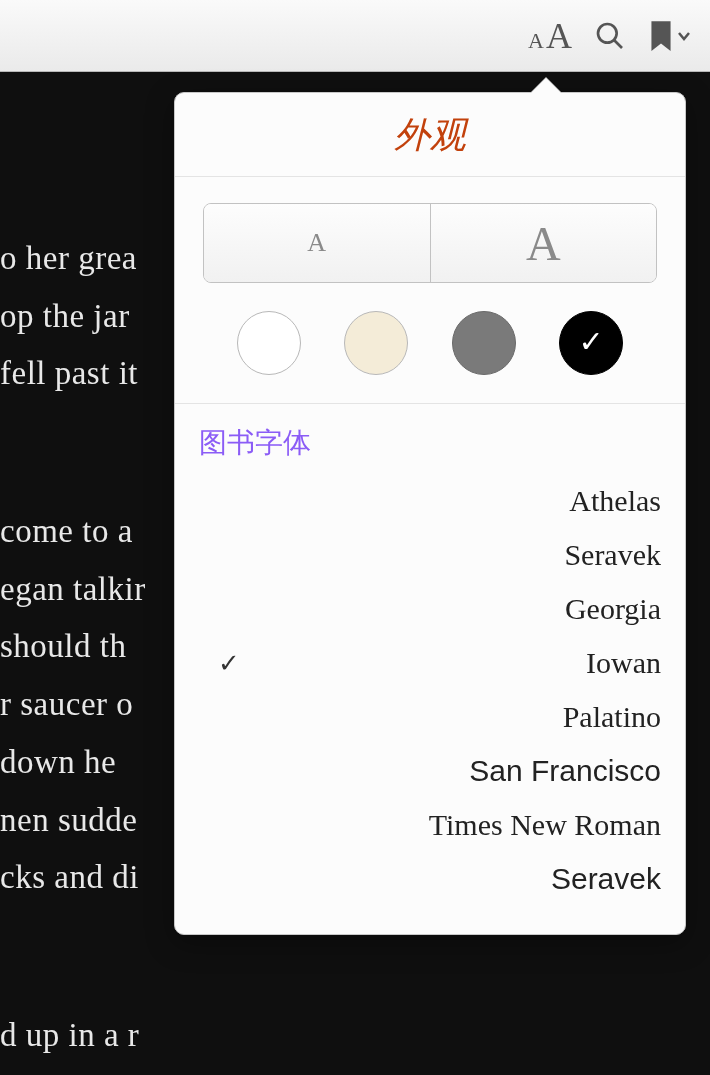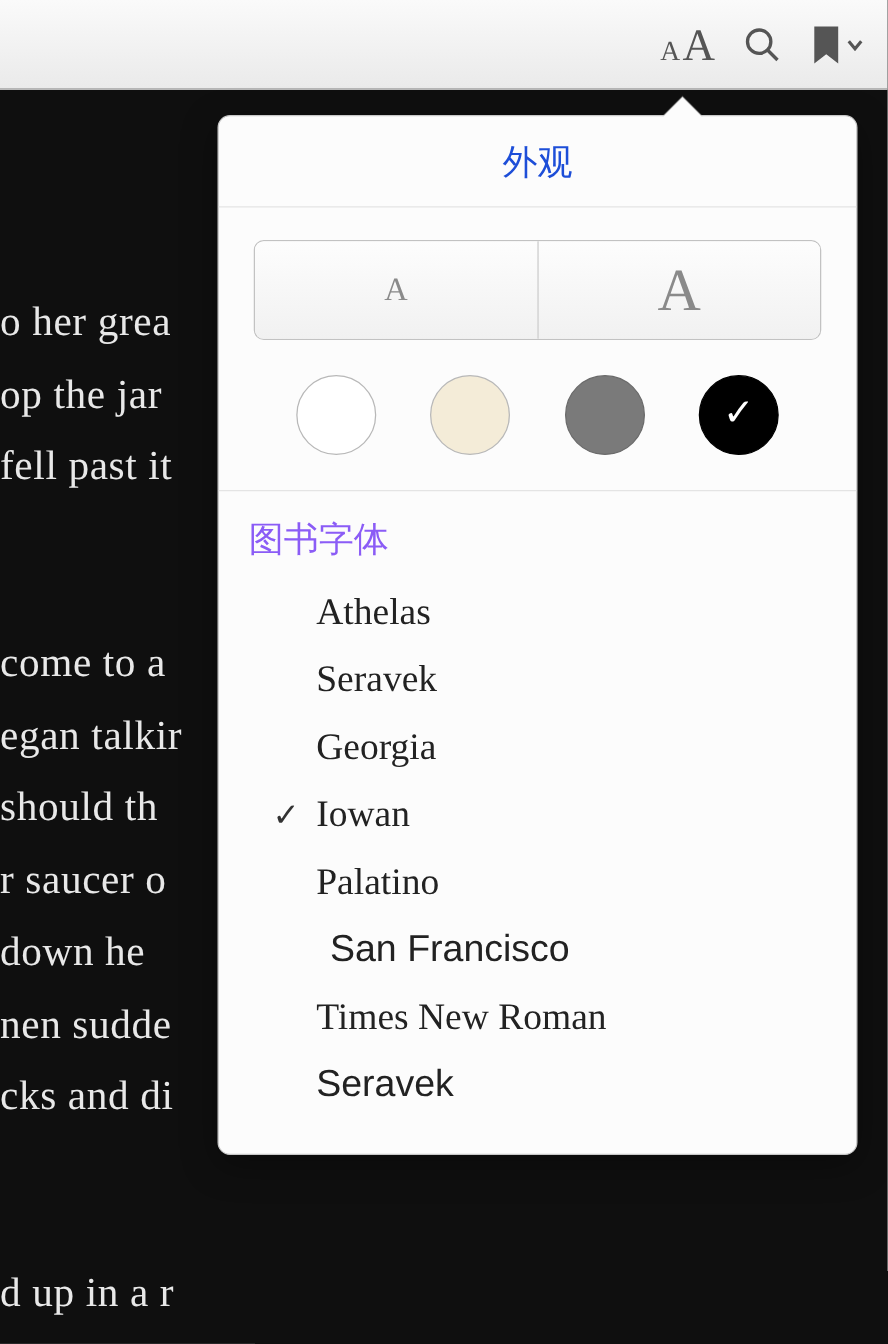--- a/index.html
+++ b/index.html
@@ -79,24 +79,25 @@
       width: 0;
       height: 0;
       border-left: 16px solid transparent;
       border-right: 16px solid transparent;
       border-bottom: 16px solid #fcfcfc;
       filter: drop-shadow(0 -1px 0 #c8c8c8);
     }
     .popover-header {
       text-align: center;
       padding: 18px 0 16px;
-      font-size: 28px;
-      color: #1d4ed8;
+      font-size: 36px;
+      color: #c2410c;
       border-bottom: 1px solid #e4e4e4;
       font-family: -apple-system, 'Helvetica Neue', sans-serif;
+      font-style: italic;
     }
     .size-row {
       display: flex;
       margin: 26px 28px 28px;
       border: 1px solid #c2c2c2;
       border-radius: 8px;
       overflow: hidden;
       height: 80px;
     }
     .size-btn {
@@ -156,20 +157,21 @@
     }
     .font-check {
       width: 48px;
       display: flex;
       justify-content: center;
       font-size: 26px;
       color: #333;
     }
     .font-name {
       flex: 1;
+      text-align: right;
     }
     .font-athelas { font-family: Athelas, Georgia, serif; }
     .font-charter { font-family: Charter, Georgia, serif; }
     .font-georgia { font-family: Georgia, serif; }
     .font-iowan { font-family: 'Iowan Old Style', Georgia, serif; }
     .font-palatino { font-family: Palatino, 'Palatino Linotype', serif; }
     .font-sf { font-family: -apple-system, 'Helvetica Neue', Arial, sans-serif; margin-left: 11px; }
     .font-seravek { font-family: Seravek, -apple-system, sans-serif; }
     .font-tnr { font-family: 'Times New Roman', Times, serif; }
   </style>

